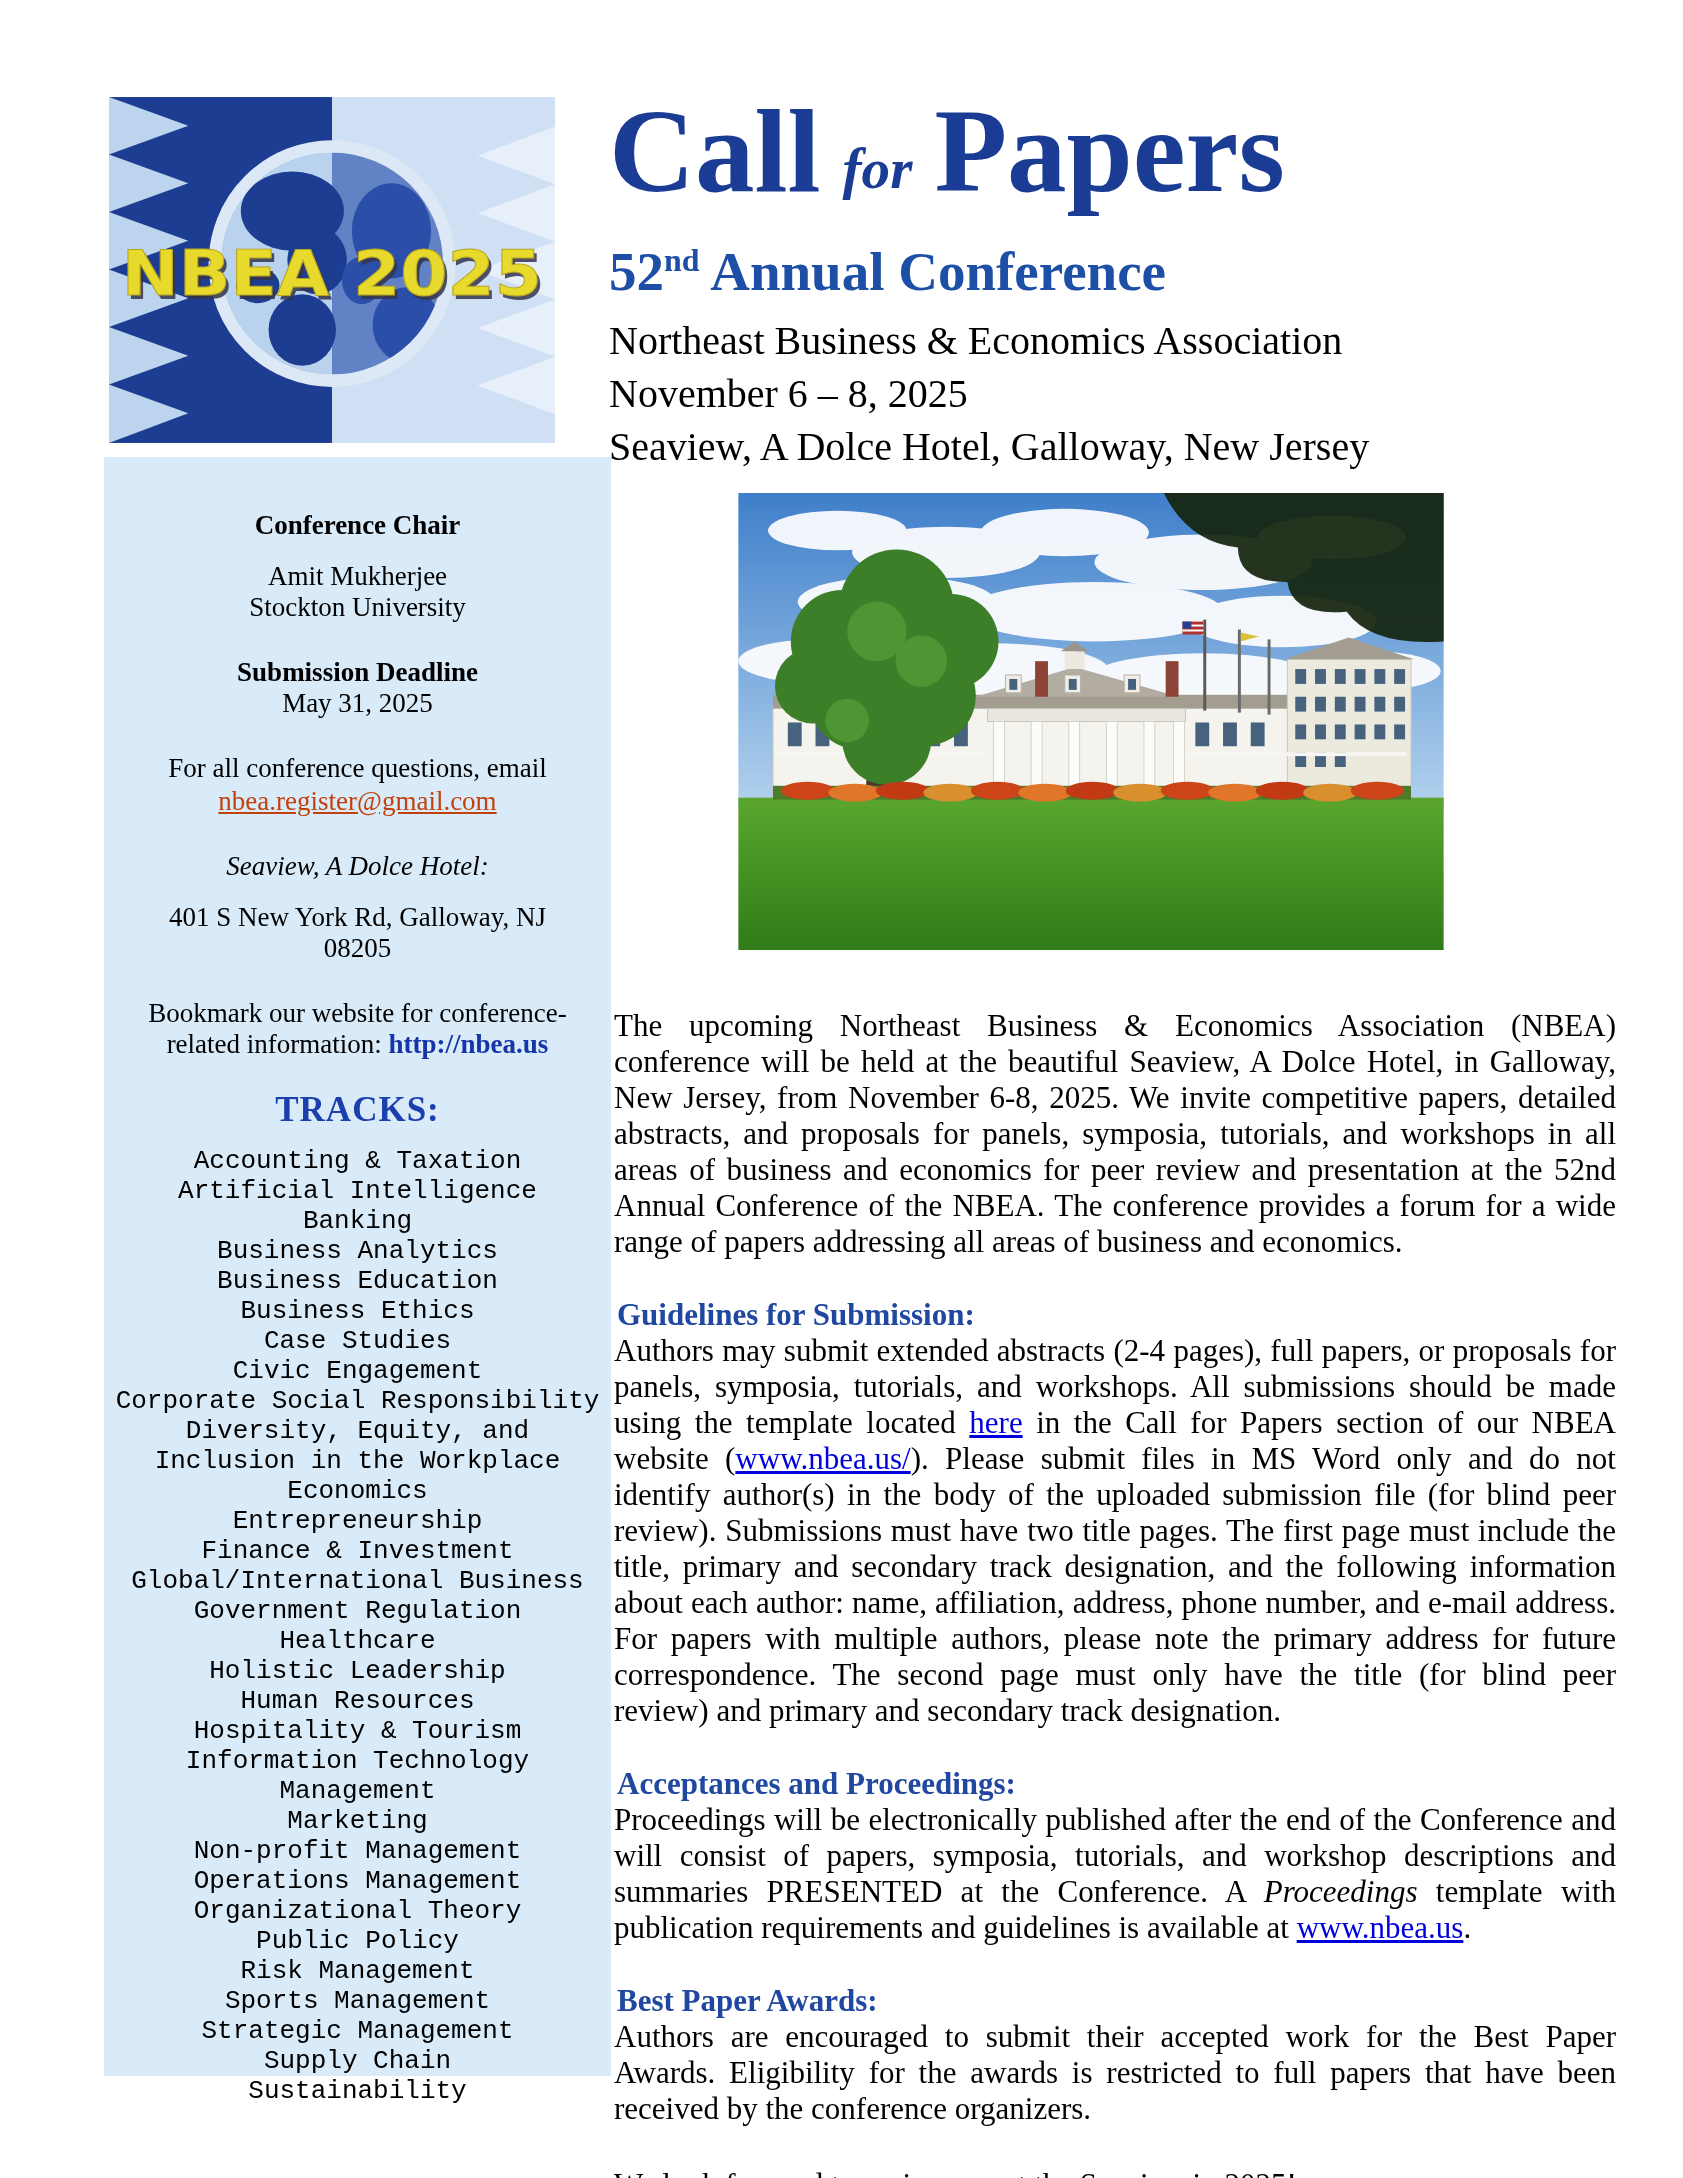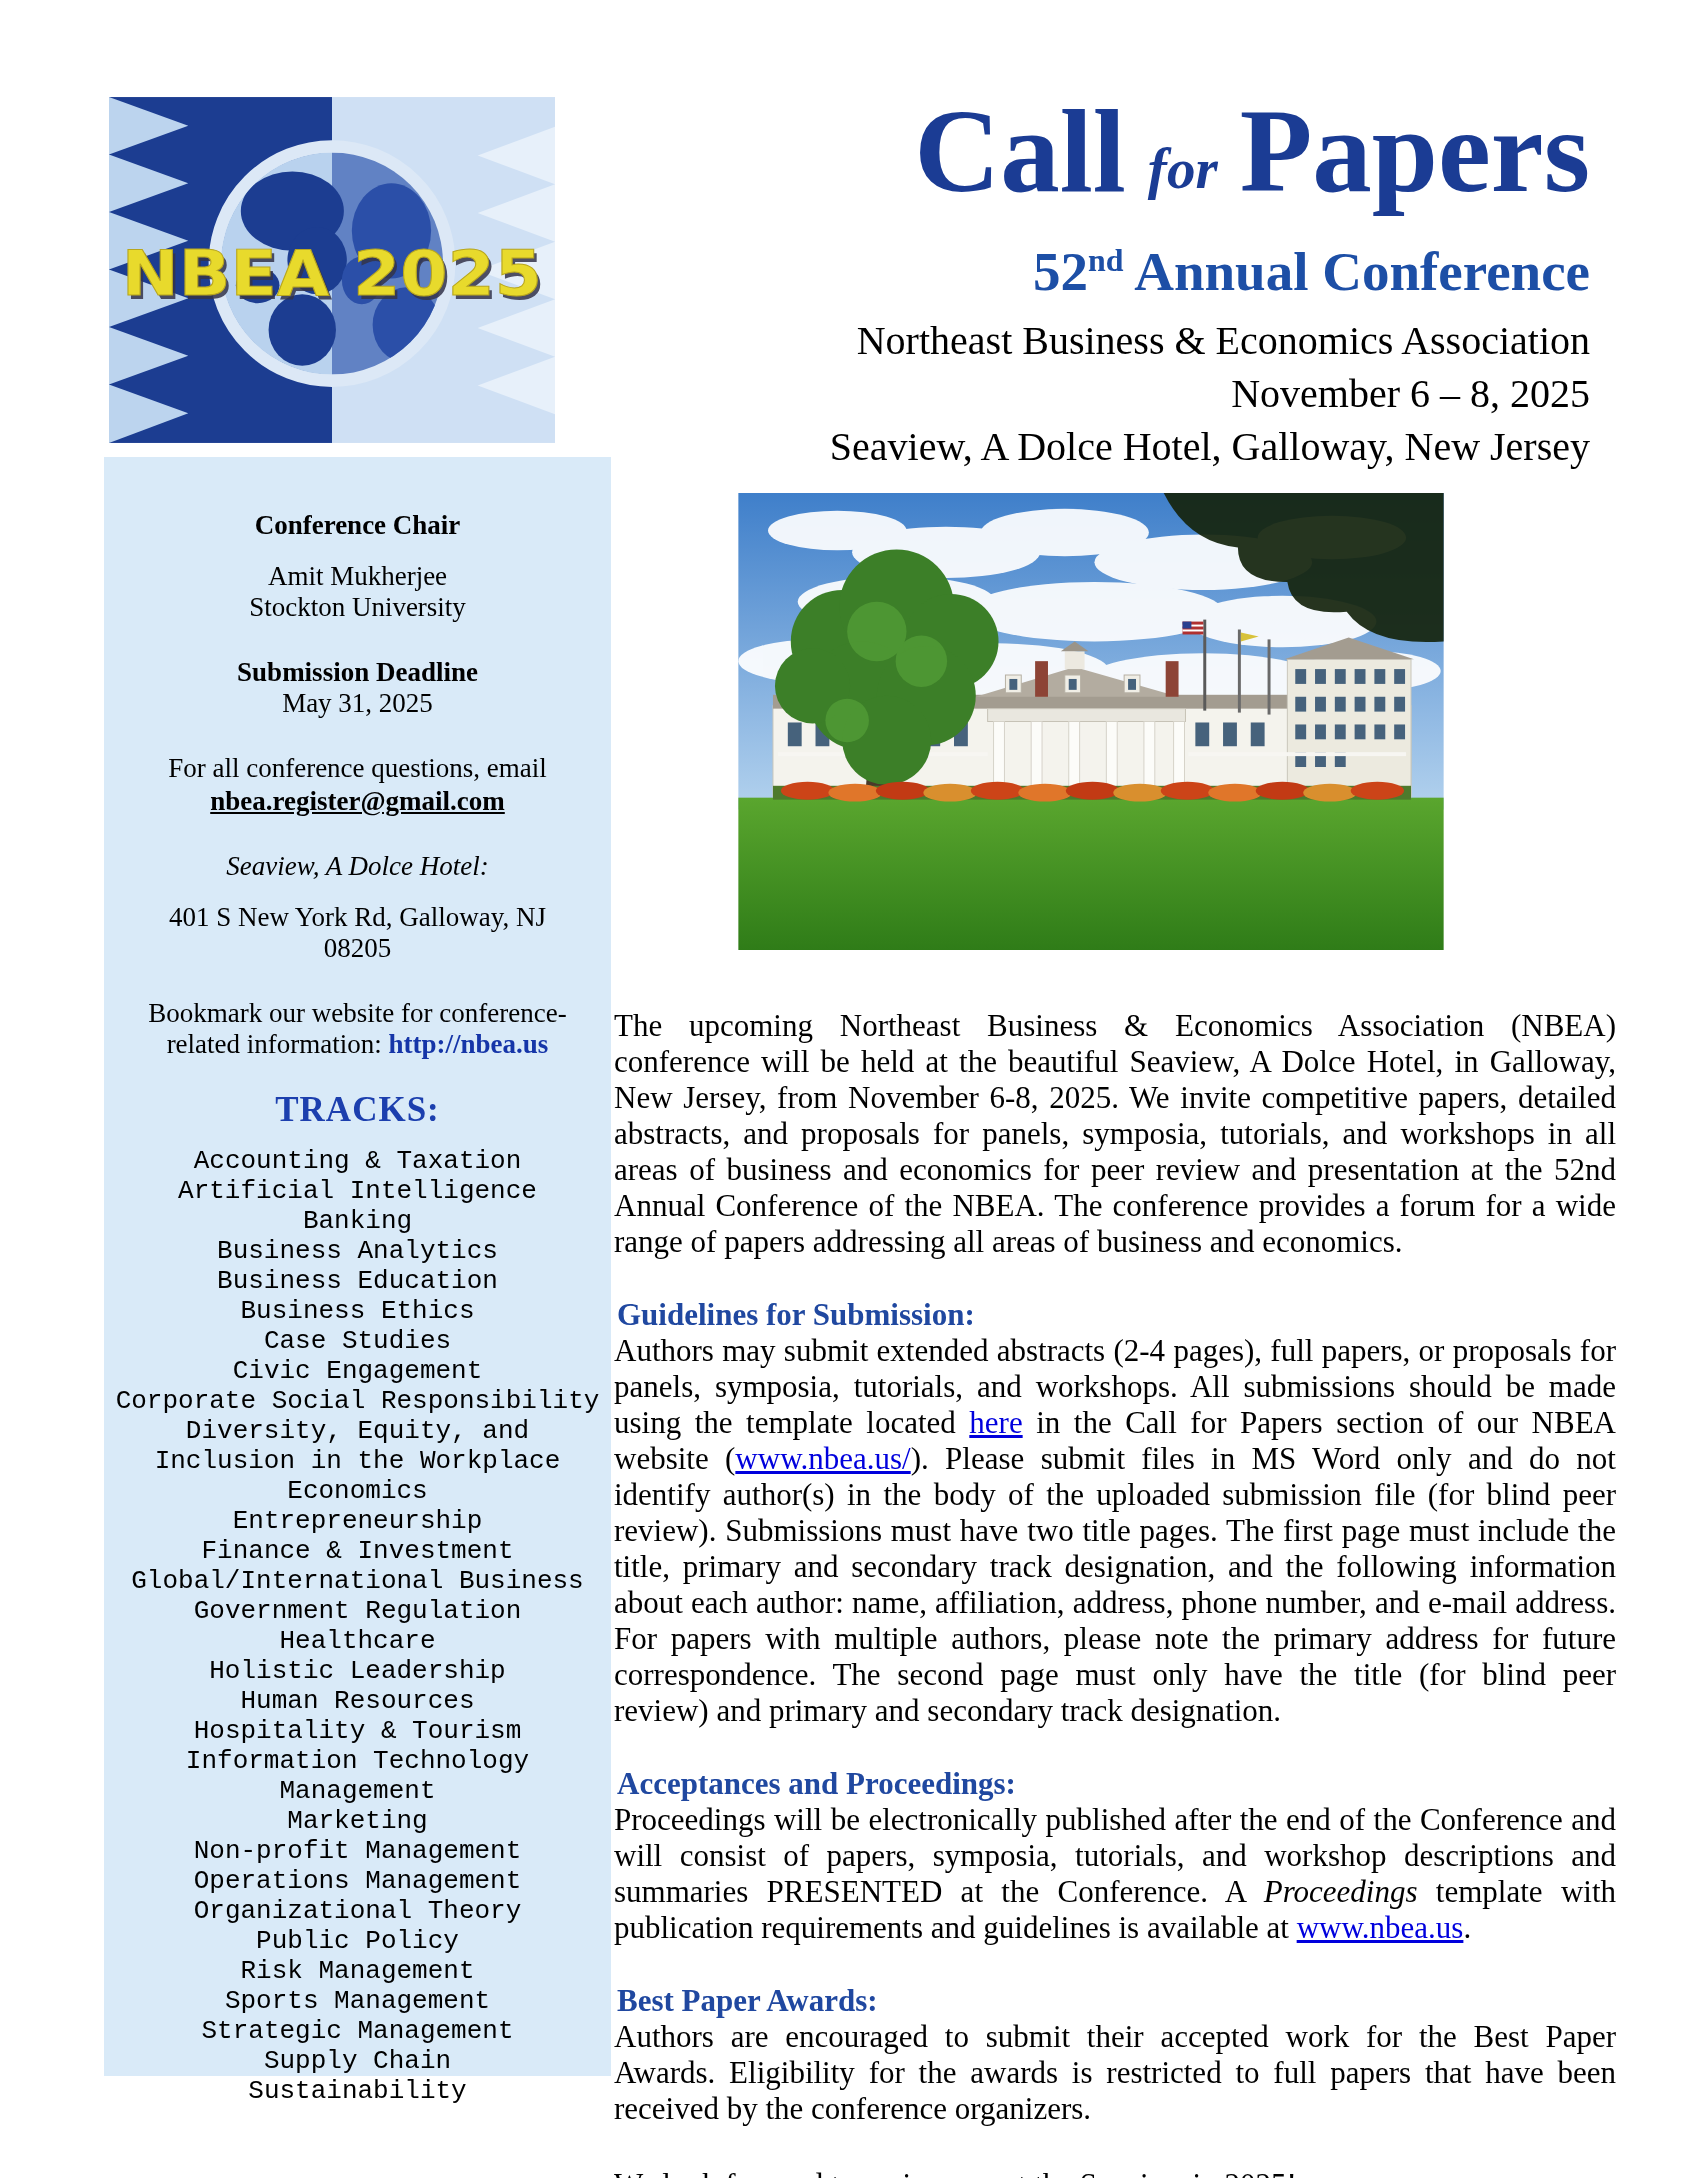--- a/index.html
+++ b/index.html
@@ -3,39 +3,39 @@
 <meta charset="utf-8">
 <style>
   html,body{margin:0;padding:0;background:#ffffff;}
   .page{
     position:relative;width:1683px;height:2178px;background:#ffffff;overflow:hidden;
     font-family:"Liberation Serif","DejaVu Serif",serif;color:#000;
   }
   
   .logo{position:absolute;left:109px;top:97px;width:446px;height:346px;}
   
-  .masthead{position:absolute;left:585px;top:87px;width:1005px;text-align:right;}
+  .masthead{position:absolute;left:609px;top:87px;width:1005px;text-align:left;}
   .title-line{font-weight:bold;color:#1b3c94;font-size:119px;line-height:129px;white-space:nowrap;}
   .t-for{font-style:italic;font-size:0.48em;margin:0 22px;vertical-align:0.06em;}
   .conf-line{font-weight:bold;color:#1d4fa6;font-size:55px;line-height:65px;margin-top:6px;}
   .conf-line sup{font-size:0.58em;vertical-align:super;line-height:0;}
   .org-line,.dates-line,.venue-line{font-size:40px;line-height:53px;color:#000;}
   .org-line{margin-top:10px;}
   
   .photo{position:absolute;left:738px;top:493px;width:706px;height:457px;}
   
   .sidebar{
     position:absolute;left:104px;top:457px;width:507px;height:1619px;
     background:#d9eaf8;text-align:center;font-size:27px;line-height:31px;color:#000;
     box-sizing:border-box;padding:53px 10px 0 10px;
   }
   .sb-h{font-weight:bold;}
   .sp{margin-top:34px;}
   .sp2{margin-top:20px;}
-  .email-link{color:#000000;font-weight:bold;text-decoration:underline;display:inline-block;margin-top:2px;cursor:pointer;}
+  .email-link{color:#c2410c;font-weight:normal;text-decoration:underline;display:inline-block;margin-top:2px;cursor:pointer;}
   .hotel-name{font-style:italic;}
   .website-link{color:#1535a8;font-weight:bold;text-decoration:none;cursor:pointer;}
   .tracks-heading{color:#1c3fae;font-weight:bold;font-size:35px;line-height:40px;margin-top:30px;letter-spacing:1px;text-align:center;}
   .tracks{margin-top:16px;}
   .track-item{font-size:26px;line-height:30px;font-family:Liberation Mono, monospace;}
   
   .body-col{position:absolute;left:614px;top:1008px;width:1002px;font-size:31px;line-height:36px;}
   .body-col p{margin:0;text-align:justify;}
   .body-col h3{margin:37px 0 0 3px;color:#2048a0;font-size:31px;line-height:36px;font-weight:bold;text-align:left;}
   .doc-link{color:#0000dd;text-decoration:underline;cursor:pointer;}

